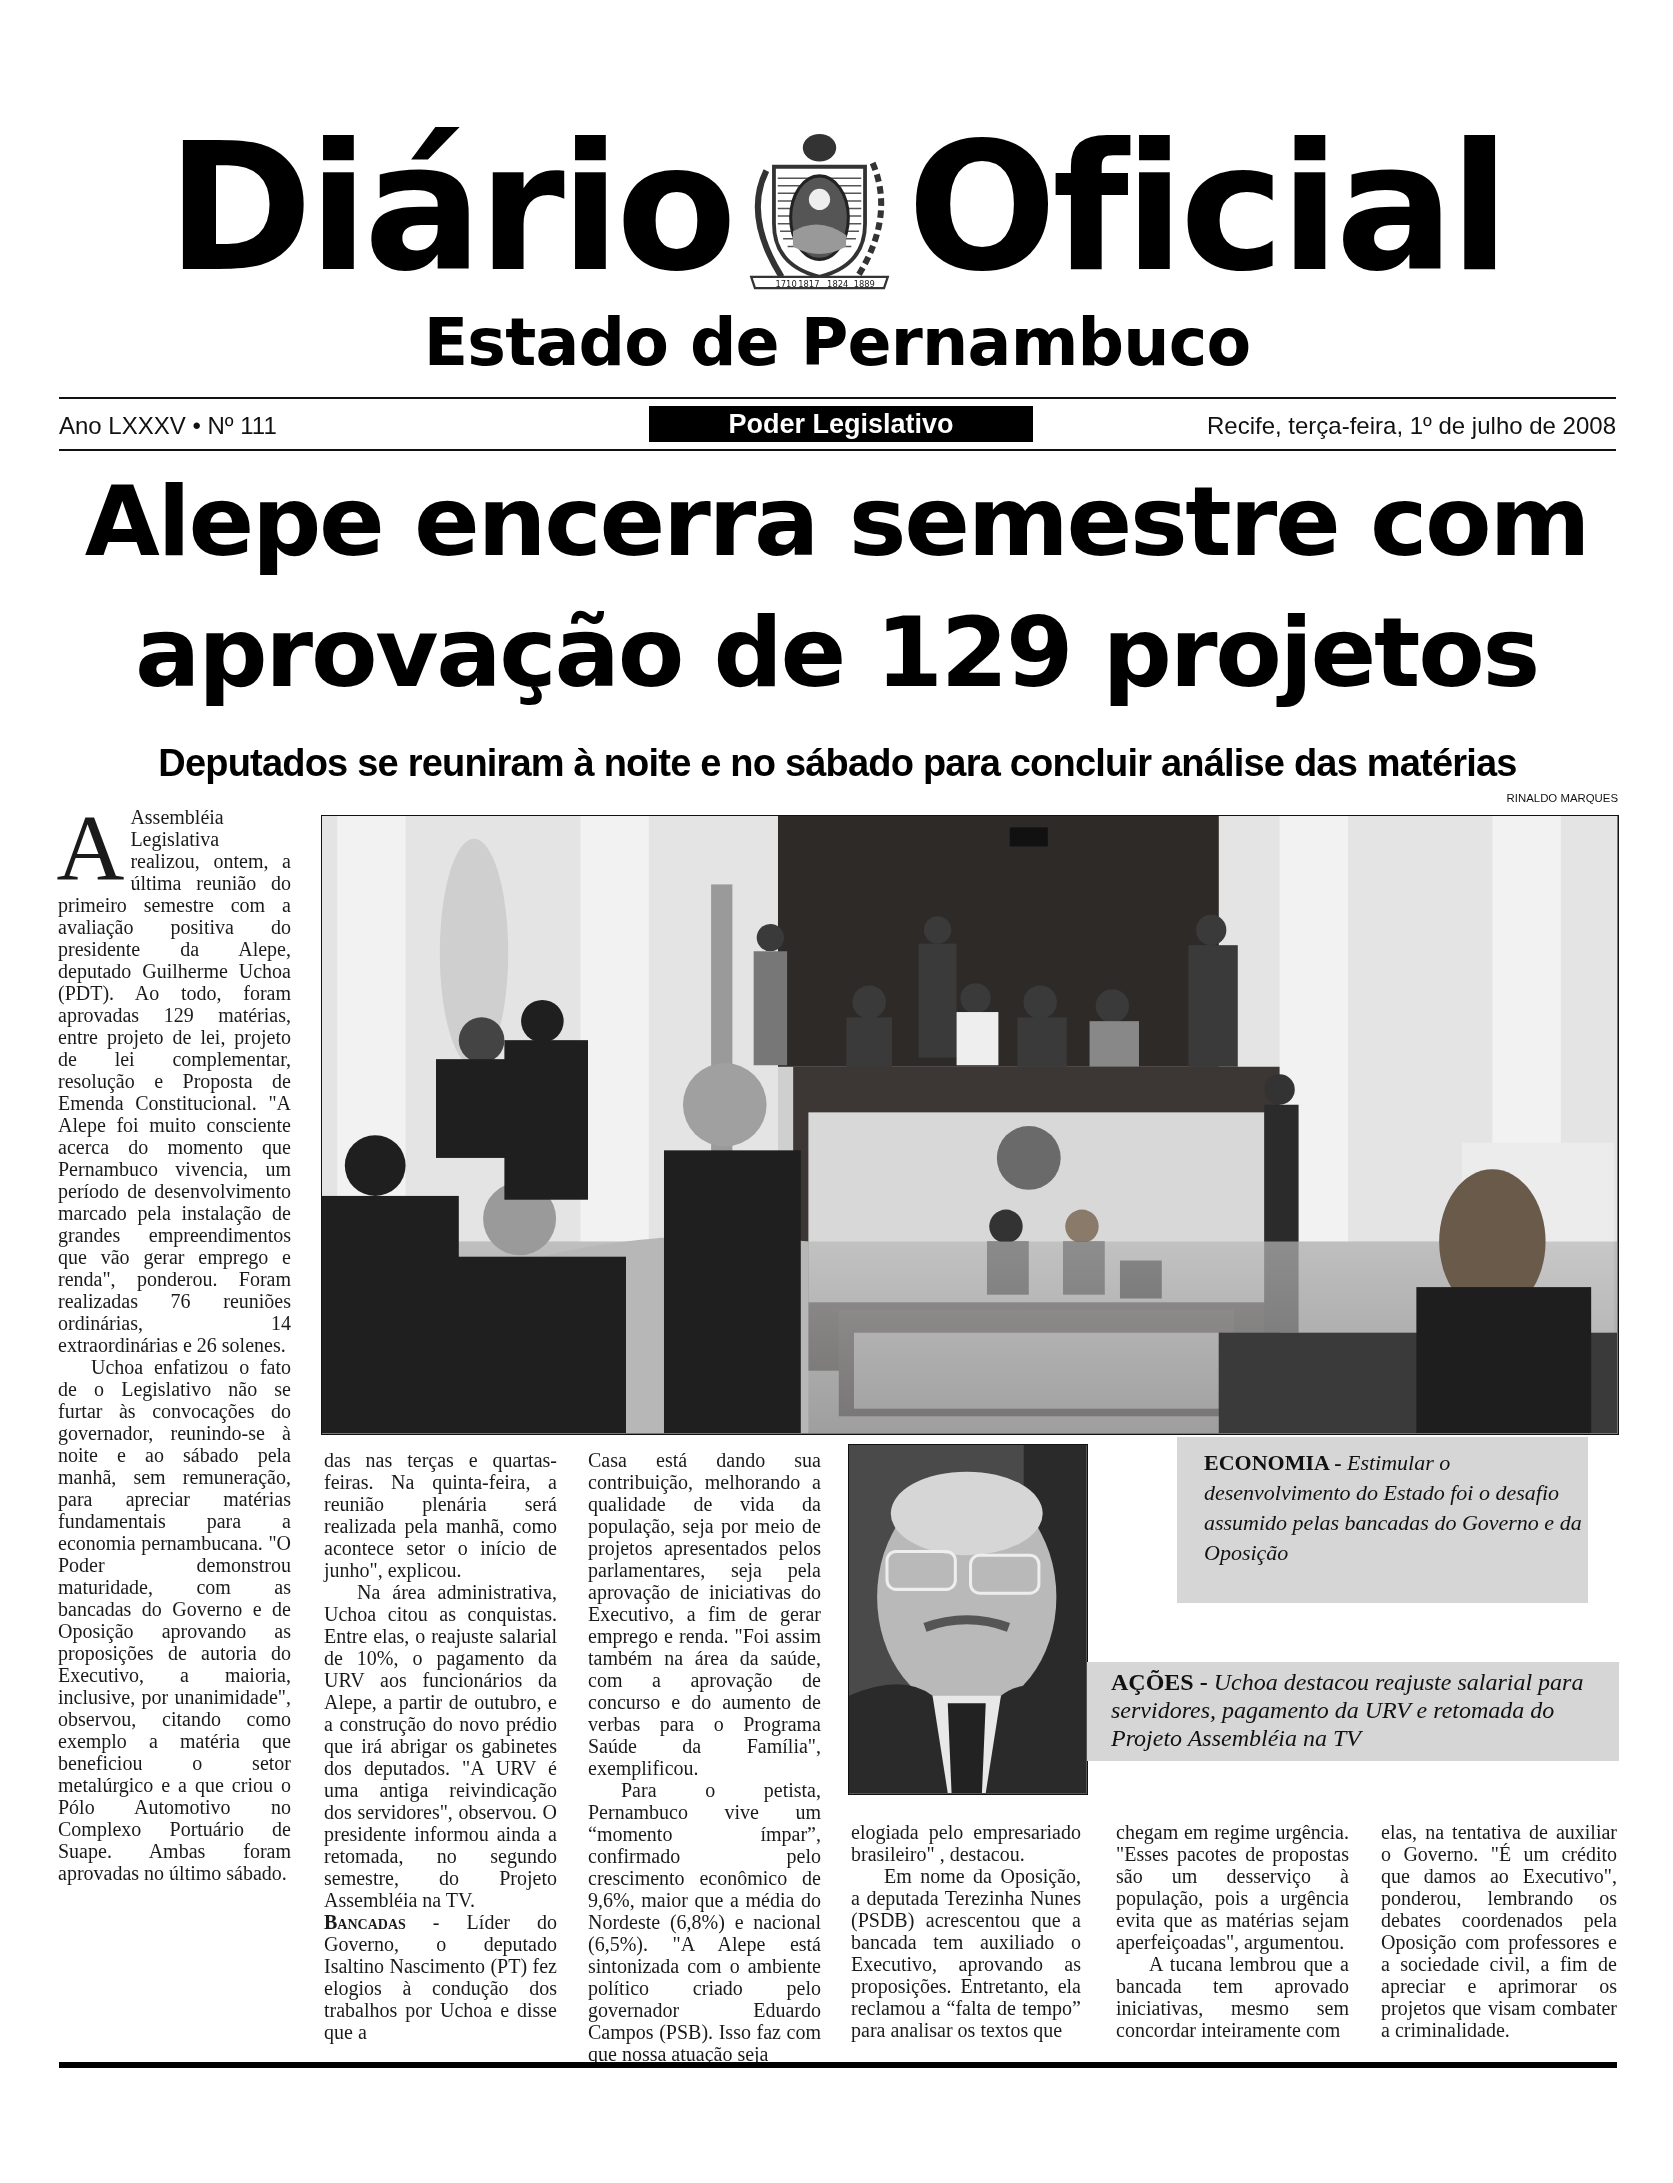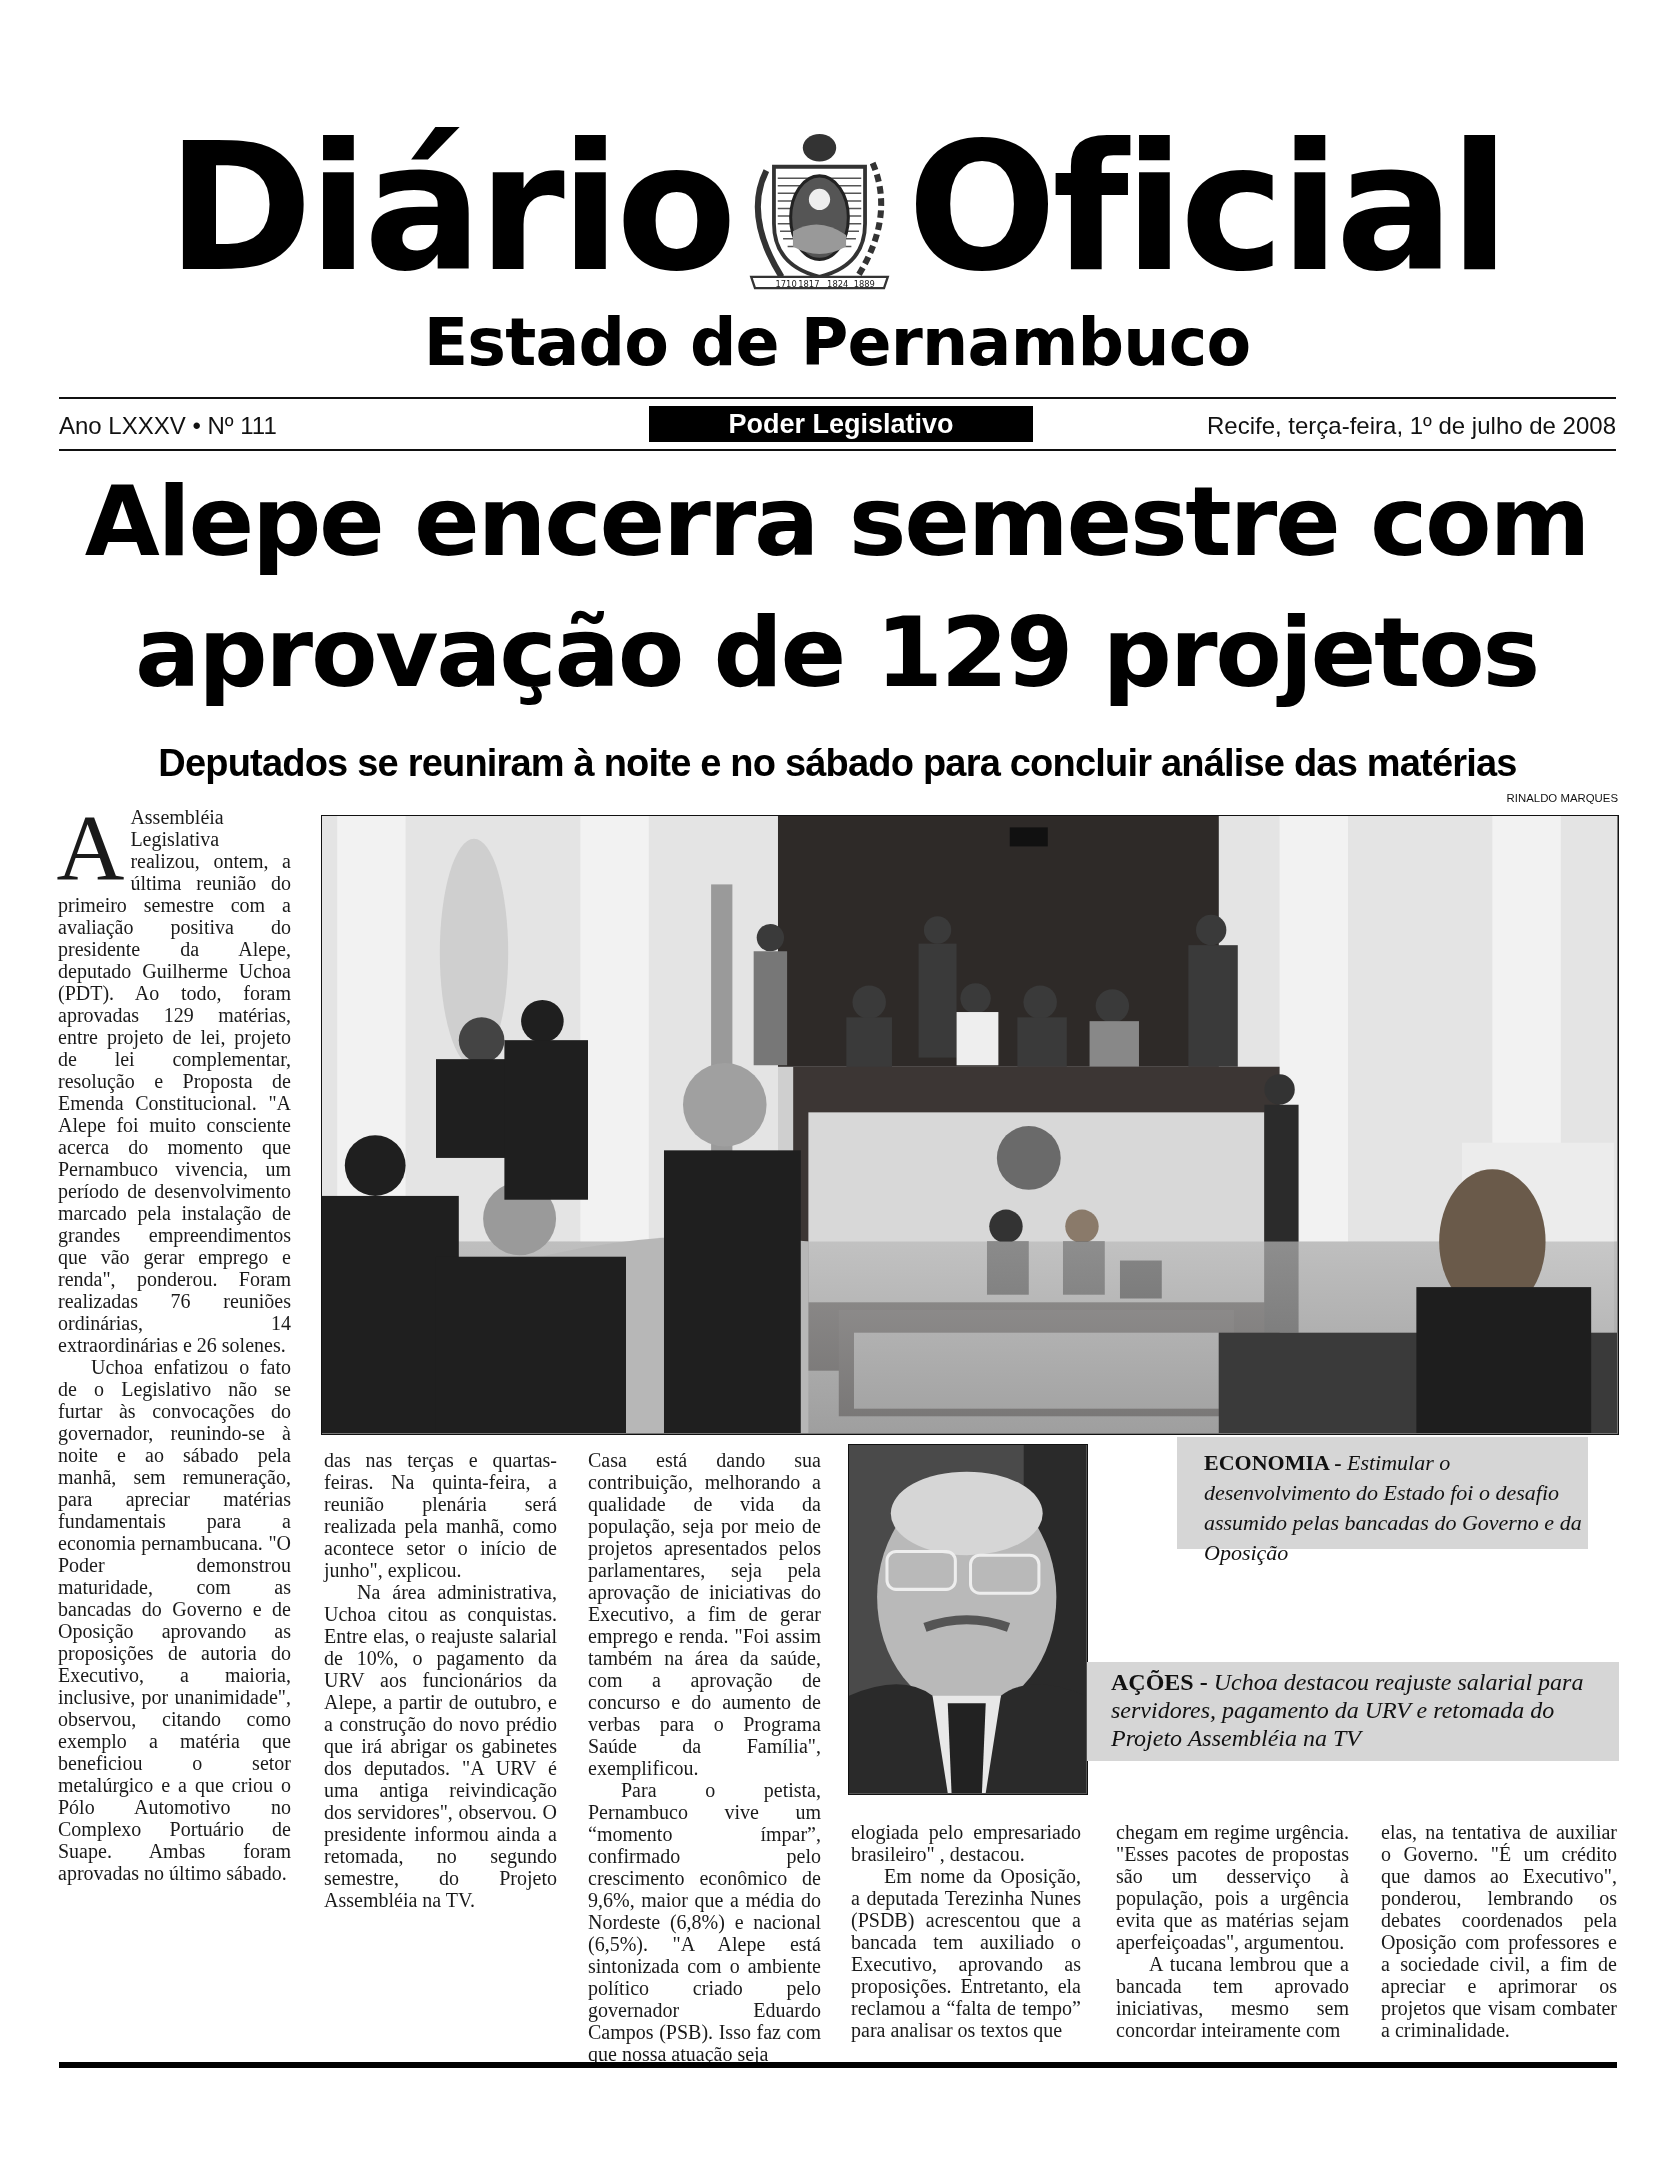--- a/index.html
+++ b/index.html
@@ -180,37 +180,38 @@
     <rect x="50" y="140" width="90" height="50" rx="12" fill="none" stroke="#eee" stroke-width="4"></rect>
     <rect x="160" y="145" width="90" height="50" rx="12" fill="none" stroke="#eee" stroke-width="4"></rect>
     <path d="M100 240 Q155 220 210 240" stroke="#555" stroke-width="12" fill="none"></path>
     <path d="M0 330 Q70 300 110 330 L155 458 L0 458 Z" fill="#2a2a2a"></path>
     <path d="M312 330 Q240 300 200 330 L155 458 L312 458 Z" fill="#2a2a2a"></path>
     <path d="M110 330 L200 330 L180 458 L130 458 Z" fill="#e8e8e8"></path>
     <path d="M130 340 L180 340 L175 458 L135 458 Z" fill="#222"></path>
   </svg>
 </div>
 
-<div class="abs box" style="left:1177px; top:1437px; width:411px; height:112px; padding:10.6px 0 0 27px; box-sizing:border-box;">
+<div class="abs box" style="left:1177px; top:1437px; width:411px; height:166px; padding:10.6px 0 0 27px; box-sizing:border-box;">
   <b>ECONOMIA -</b>
   <i>Estimular o desenvolvimento do Estado foi o desafio assumido pelas bancadas do Governo e da Oposição</i>
 </div>
 <div class="abs box" style="left:1087px; top:1662px; width:532px; height:99px; padding:6px 0 0 24px; box-sizing:border-box; font-size:24px; line-height:28px;">
   <b>AÇÕES -</b>
   <i>Uchoa destacou reajuste salarial para servidores, pagamento da URV e retomada do Projeto Assembléia na TV</i>
 </div>
 
 <div class="abs col" style="left:58px; top:806px; width:233px;">
   <p><span class="dropcap">A</span><span>Assembléia Legislativa realizou, ontem, a última reunião do primeiro semestre com a avaliação positiva do presidente da Alepe, deputado Guilherme Uchoa (PDT). Ao todo, foram aprovadas 129 matérias, entre projeto de lei, projeto de lei complementar, resolução e Proposta de Emenda Constitucional. "A Alepe foi muito consciente acerca do momento que Pernambuco vivencia, um período de desenvolvimento marcado pela instalação de grandes empreendimentos que vão gerar emprego e renda", ponderou. Foram realizadas 76 reuniões ordinárias, 14 extraordinárias e 26 solenes.</span></p>
   <p class="ind">Uchoa enfatizou o fato de o Legislativo não se furtar às convocações do governador, reunindo-se à noite e ao sábado pela manhã, sem remuneração, para apreciar matérias fundamentais para a economia pernambucana. "O Poder demonstrou maturidade, com as bancadas do Governo e de Oposição aprovando as proposições de autoria do Executivo, a maioria, inclusive, por unanimidade", observou, citando como exemplo a matéria que beneficiou o setor metalúrgico e a que criou o Pólo Automotivo no Complexo Portuário de Suape. Ambas foram aprovadas no último sábado.</p>
 </div>
 
 <div class="abs col" style="left:324px; top:1449px; width:233px;">
   <p>das nas terças e quartas-feiras. Na quinta-feira, a reunião plenária será realizada pela manhã, como acontece setor o início de junho", explicou.</p>
   <p class="ind">Na área administrativa, Uchoa citou as conquistas. Entre elas, o reajuste salarial de 10%, o pagamento da URV aos funcionários da Alepe, a partir de outubro, e a construção do novo prédio que irá abrigar os gabinetes dos deputados. "A URV é uma antiga reivindicação dos servidores", observou. O presidente informou ainda a retomada, no segundo semestre, do Projeto Assembléia na TV.</p>
+  <p><span class="smallcaps">Bancadas</span><span> - Líder do Governo, o deputado Isaltino Nascimento (PT) fez elogios à condução dos trabalhos por Uchoa e disse que a</span></p>
 </div>
 
 <div class="abs col" style="left:588px; top:1449px; width:233px;">
   <p>Casa está dando sua contribuição, melhorando a qualidade de vida da população, seja por meio de projetos apresentados pelos parlamentares, seja pela aprovação de iniciativas do Executivo, a fim de gerar emprego e renda. "Foi assim também na área da saúde, com a aprovação de concurso e do aumento de verbas para o Programa Saúde da Família", exemplificou.</p>
   <p class="ind">Para o petista, Pernambuco vive um “momento ímpar”, confirmado pelo crescimento econômico de 9,6%, maior que a média do Nordeste (6,8%) e nacional (6,5%). "A Alepe está sintonizada com o ambiente político criado pelo governador Eduardo Campos (PSB). Isso faz com que nossa atuação seja</p>
 </div>
 
 <div class="abs col" style="left:851px; top:1821px; width:230px;">
   <p>elogiada pelo empresariado brasileiro" , destacou.</p>
   <p class="ind">Em nome da Oposição, a deputada Terezinha Nunes (PSDB) acrescentou que a bancada tem auxiliado o Executivo, aprovando as proposições. Entretanto, ela reclamou a “falta de tempo” para analisar os textos que</p>

